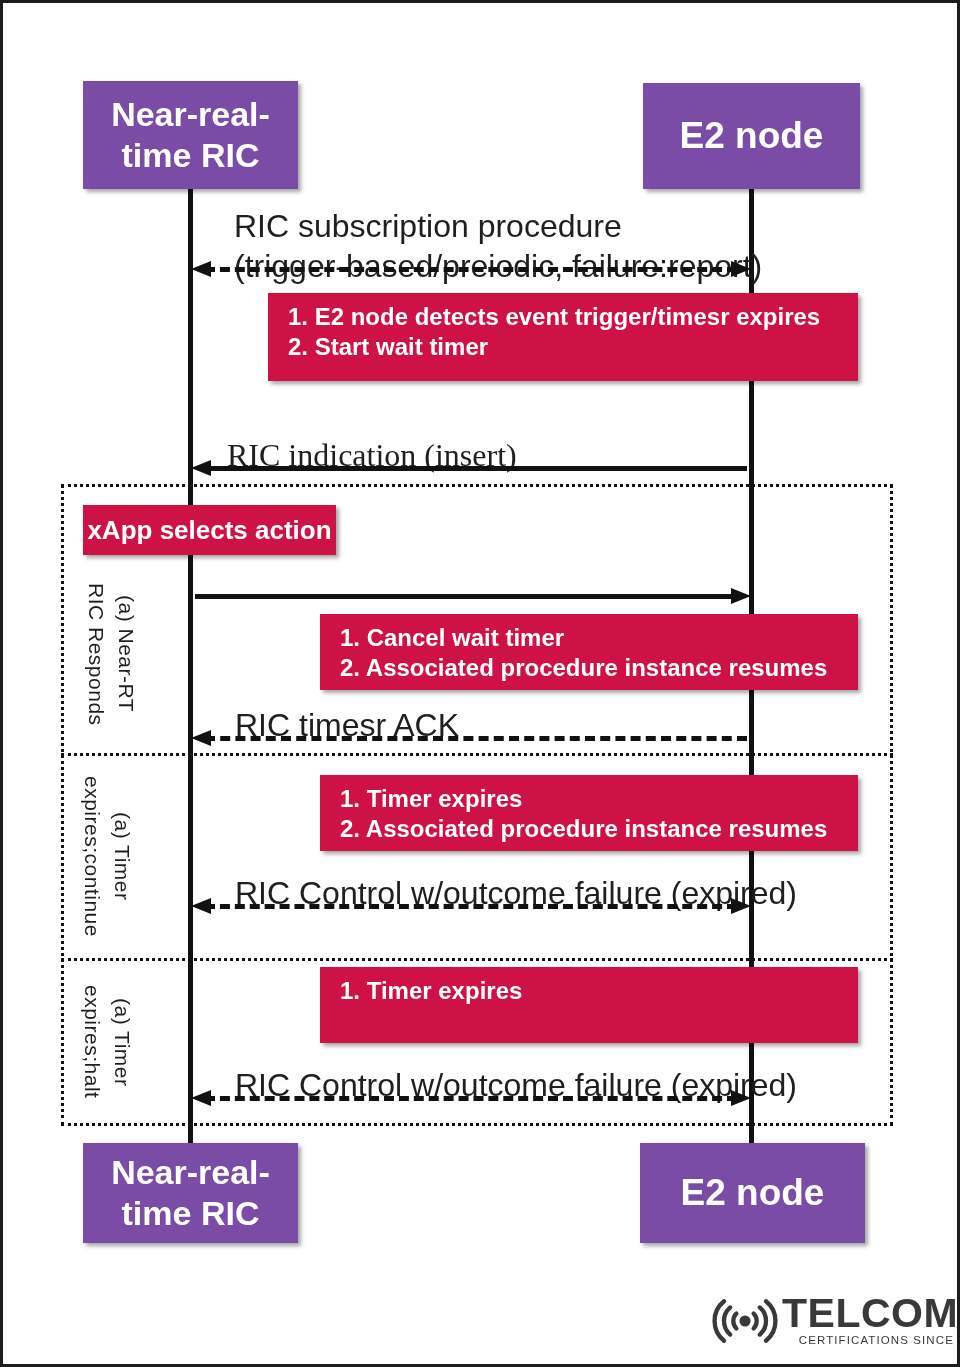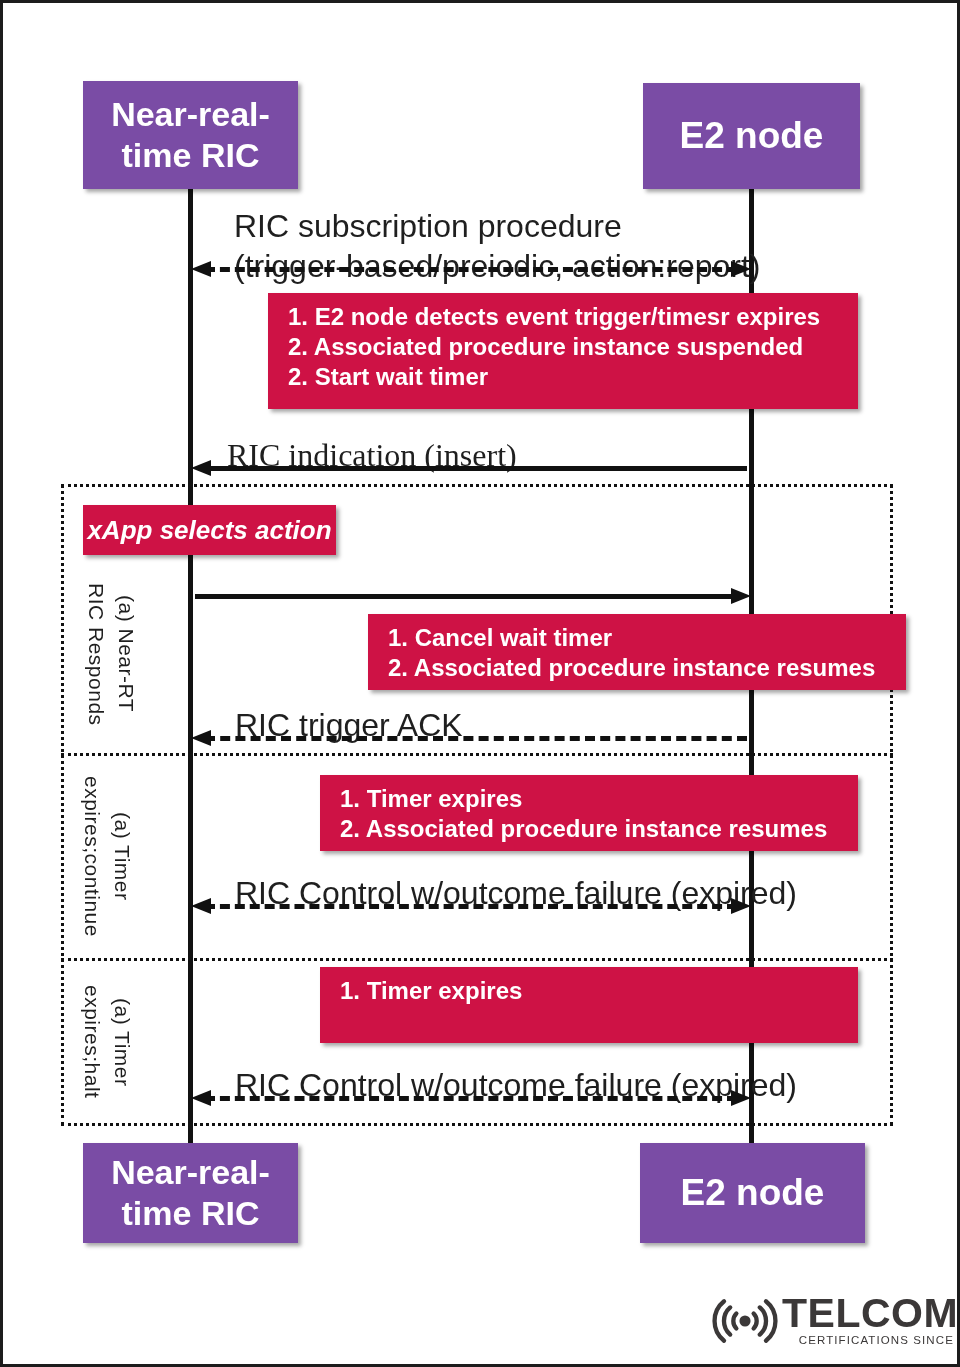--- a/index.html
+++ b/index.html
@@ -37,21 +37,21 @@
     font-size:24px;
     line-height:30px;
     box-sizing:border-box;
     padding:9px 10px 0 20px;
     box-shadow:3px 3px 4px rgba(0,0,0,.35);
     z-index:3;
     white-space:nowrap;
   }
   .note.center{
     display:flex;align-items:center;justify-content:center;
-    padding:16px;font-size:26px;font-style:italic;
+    padding:16px;font-size:26px;
   }
   .mlabel{
     position:absolute;
     font-size:32px;
     line-height:1.25;
     color:#1f1f1f;
     z-index:2;
     white-space:nowrap;
   }
   .arrow{position:absolute;height:16px;z-index:2;}
@@ -106,31 +106,30 @@
   <div class="actor" style="left:80px;top:78px;width:215px;height:108px;font-size:34px;">
     <span class="l1">Near-real-</span>
     <span class="l2">time RIC</span>
   </div>
   <div class="actor" style="left:640px;top:80px;width:217px;height:106px;font-size:37px;">
     <span>E2 node</span>
   </div>
 
   <div class="mlabel" style="left:231px;top:203px;">
     <div>RIC subscription procedure</div>
-    <div>(trigger-based/preiodic, action:report)</div>
+    <div>(trigger-based/preiodic, failure:report)</div>
   </div>
   <div class="arrow dashed has-l has-r" style="left:188px;top:258px;width:560px;">
     <span class="head hl"></span>
     <span class="line"></span>
     <span class="head hr"></span>
   </div>
 
-  <div class="note" style="left:265px;top:290px;width:590px;height:116px;">
+  <div class="note" style="left:265px;top:290px;width:590px;height:88px;">
     <div>1. E2 node detects event trigger/timesr expires</div>
-    <div>2. Associated procedure instance suspended</div>
     <div>2. Start wait timer</div>
   </div>
 
   <div class="mlabel" style="left:224px;top:432px;font-family:Liberation Serif, serif;">RIC indication (insert)</div>
   <div class="arrow has-l" style="left:188px;top:457px;width:560px;">
     <span class="head hl"></span>
     <span class="line"></span>
   </div>
 
   <div class="dotted-box" style="left:58px;top:481px;width:832px;height:642px;"></div>
@@ -144,26 +143,26 @@
 
   <div class="note center" style="left:80px;top:502px;width:253px;height:50px;">
     <span>xApp selects action</span>
   </div>
 
   <div class="arrow has-r" style="left:188px;top:585px;width:560px;">
     <span class="line"></span>
     <span class="head hr"></span>
   </div>
 
-  <div class="note" style="left:317px;top:611px;width:538px;height:76px;margin-left:48px;">
+  <div class="note" style="left:317px;top:611px;width:538px;height:76px;">
     <div>1. Cancel wait timer</div>
     <div>2. Associated procedure instance resumes</div>
   </div>
 
-  <div class="mlabel" style="left:232px;top:702px;">RIC trigger ACK</div>
+  <div class="mlabel" style="left:232px;top:702px;">RIC timesr ACK</div>
   <div class="arrow dashed has-l" style="left:188px;top:727px;width:560px;">
     <span class="head hl"></span>
     <span class="line"></span>
   </div>
 
   <div class="vlabel" style="left:62px;top:757px;width:72px;height:192px;">
     <div>(a) Timer</div>
     <div>expires;continue</div>
   </div>
 

